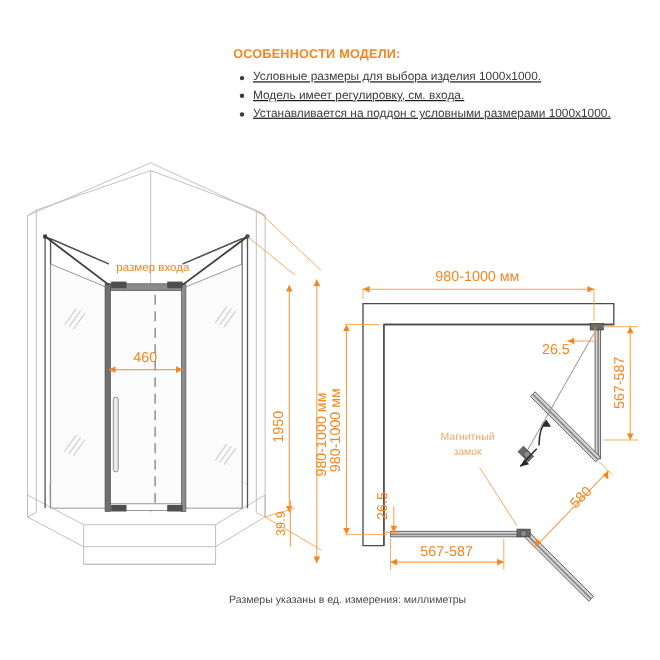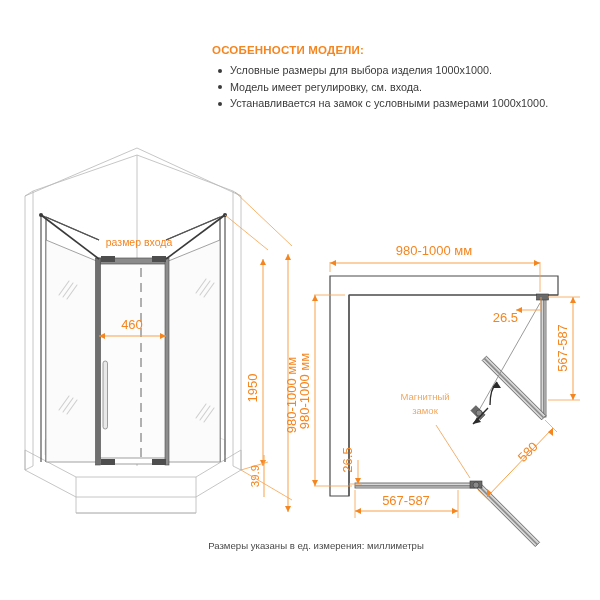--- a/index.html
+++ b/index.html
@@ -4,21 +4,21 @@
 <style>
   html,body{margin:0;padding:0;background:#ffffff;}
   body{width:600px;height:600px;overflow:hidden;
        font-family:"Liberation Sans","DejaVu Sans",sans-serif;}
   #root{position:relative;width:600px;height:576px;background:#fff;}
 
   
   .features{position:absolute;left:212px;top:44px;width:380px;}
   .features h2{margin:0 0 7px 0;font-size:11.5px;font-weight:bold;
                color:#F5851F;letter-spacing:.2px;}
-  .features ul{margin:0;padding:0 0 0 18px;list-style:none;}
+  .features ul{margin:0;padding:0 0 0 18px;list-style:none;text-decoration:underline;}
   .features li{position:relative;font-size:10.8px;line-height:15.6px;
                color:#3a3a3a;margin:0 0 1px 0;}
   .features li .bullet{position:absolute;left:-12px;top:5.5px;
                width:4px;height:4px;border-radius:50%;background:#3a3a3a;}
 
   
   .caption{position:absolute;left:0;top:540px;width:600px;text-align:center;
            font-size:9.6px;color:#4a4a4a;padding-left:16px;}
 
   
@@ -40,21 +40,21 @@
       <li>
         <span class="bullet"></span>
         <span>Условные размеры для выбора изделия 1000x1000.</span>
       </li>
       <li>
         <span class="bullet"></span>
         <span>Модель имеет регулировку, см. входа.</span>
       </li>
       <li>
         <span class="bullet"></span>
-        <span>Устанавливается на замок с условными размерами 1000x1000.</span>
+        <span>Устанавливается на поддон с условными размерами 1000x1000.</span>
       </li>
     </ul>
   </div>
 
   <svg class="layer" viewBox="0 0 600 600">
     <g fill="none" stroke="#b8b8b8" stroke-width="0.8">
 
       <path d="M25,196 L25,470"></path>
       <path d="M33,191 L33,466"></path>
       <path d="M25,196 L137,148"></path>

